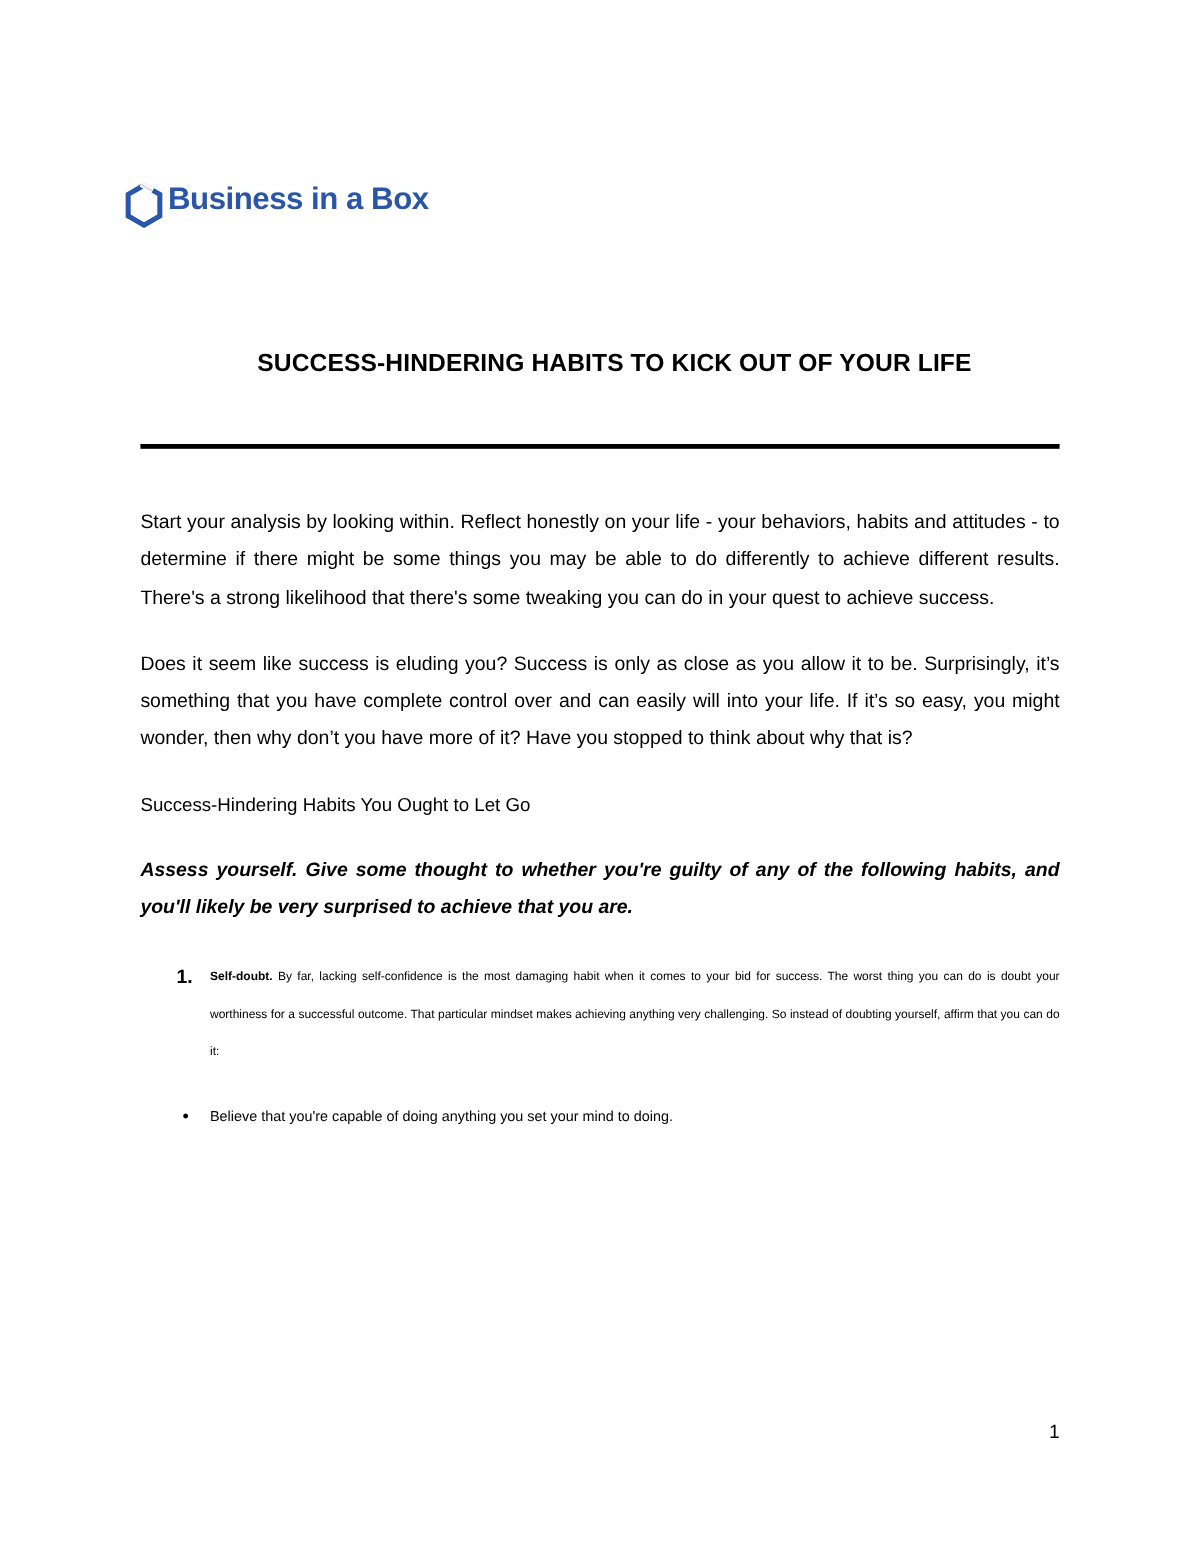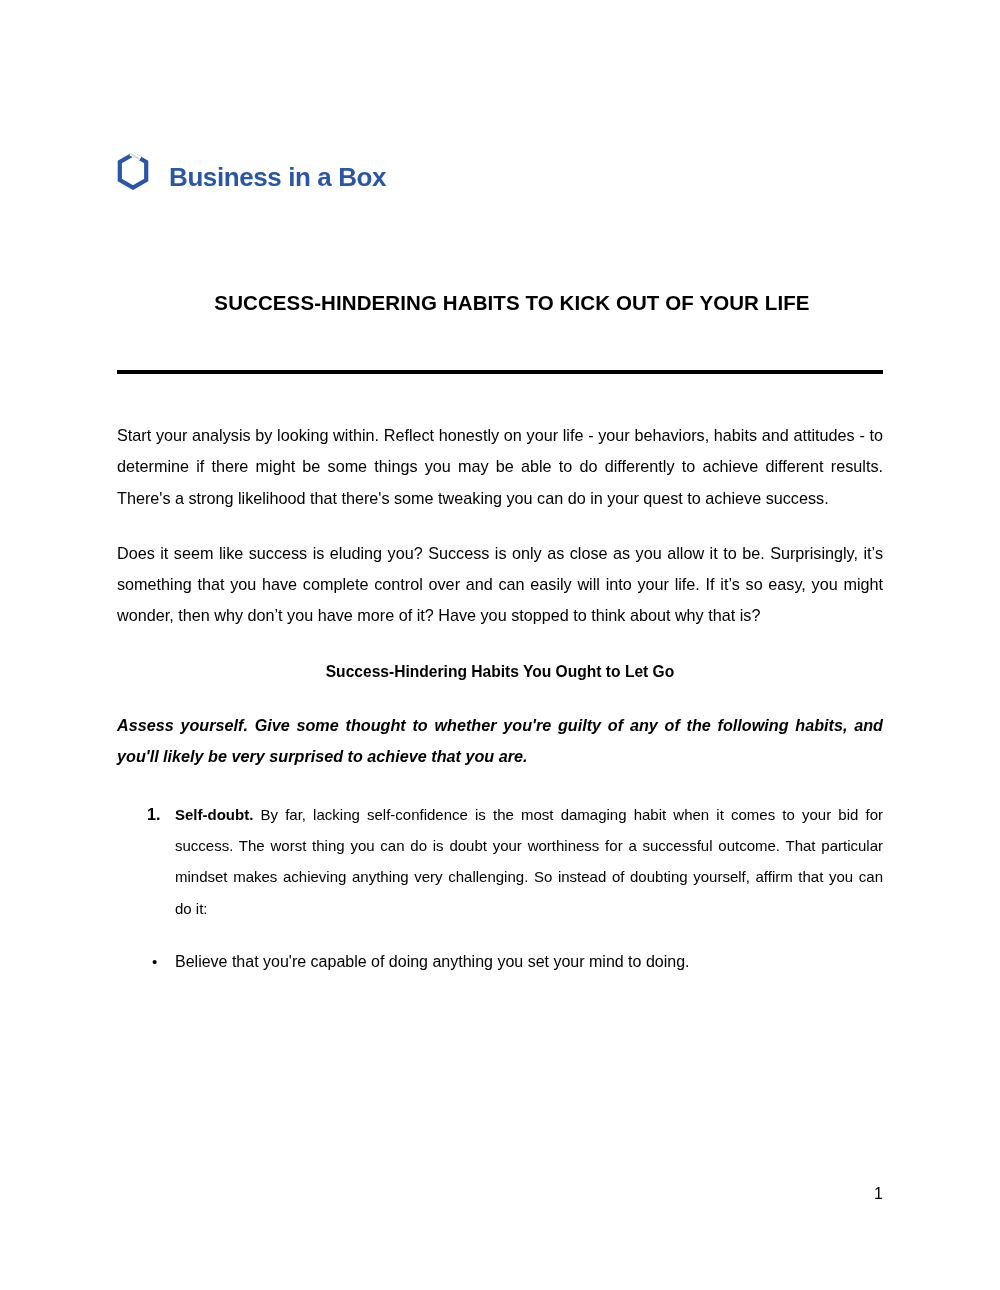--- a/index.html
+++ b/index.html
@@ -18,25 +18,25 @@
   .page {
     position: relative;
     width: 1000px;
     height: 1290px;
     box-sizing: border-box;
   }
 
   
   .logo-block {
     position: absolute;
-    left: 116px;
+    left: 103px;
     top: 152px;
     display: flex;
-    align-items: flex-end;
-    gap: 19px;
+    align-items: flex-start;
+    gap: 3px;
   }
   .logo-mark {
     width: 34px;
     height: 38px;
     display: block;
     flex: 0 0 auto;
   }
   .logo-text {
     font-family: "Liberation Sans", sans-serif;
     font-size: 26px;
@@ -82,44 +82,44 @@
   .para {
     font-size: 16.2px;
     line-height: 31.3px;
     text-align: justify;
     margin: 0 0 24px 0;
     color: #000000;
     hyphens: none;
   }
   .subhead {
     font-size: 15.6px;
-    font-weight: bold;
+    font-weight: normal;
     line-height: 31.3px;
     margin: 0 0 23px 0;
-    text-align: center;
+    text-align: left;
   }
   .lead-italic {
     font-size: 16.2px;
     font-weight: bold;
     font-style: italic;
     line-height: 31.3px;
     text-align: justify;
     margin: 0 0 26px 0;
   }
 
   
   ol.num-list {
     margin: 0 0 22px 0;
     padding: 0 0 0 58px;
     list-style: none;
     counter-reset: numitem;
   }
   ol.num-list > li {
     position: relative;
-    font-size: 15px;
+    font-size: 10px;
     line-height: 31.3px;
     text-align: justify;
     counter-increment: numitem;
   }
   ol.num-list > li::before {
     content: counter(numitem) ".";
     position: absolute;
     left: -28px;
     top: 0;
     font-weight: bold;
@@ -131,21 +131,21 @@
   }
 
   
   ul.bul-list {
     margin: 0;
     padding: 0 0 0 58px;
     list-style: none;
   }
   ul.bul-list > li {
     position: relative;
-    font-size: 16px;
+    font-size: 12px;
     line-height: 31.3px;
     text-align: left;
   }
   ul.bul-list > li::before {
     content: "\2022";
     position: absolute;
     left: -23px;
     top: 0;
     font-size: 15px;
     line-height: 31.3px;

